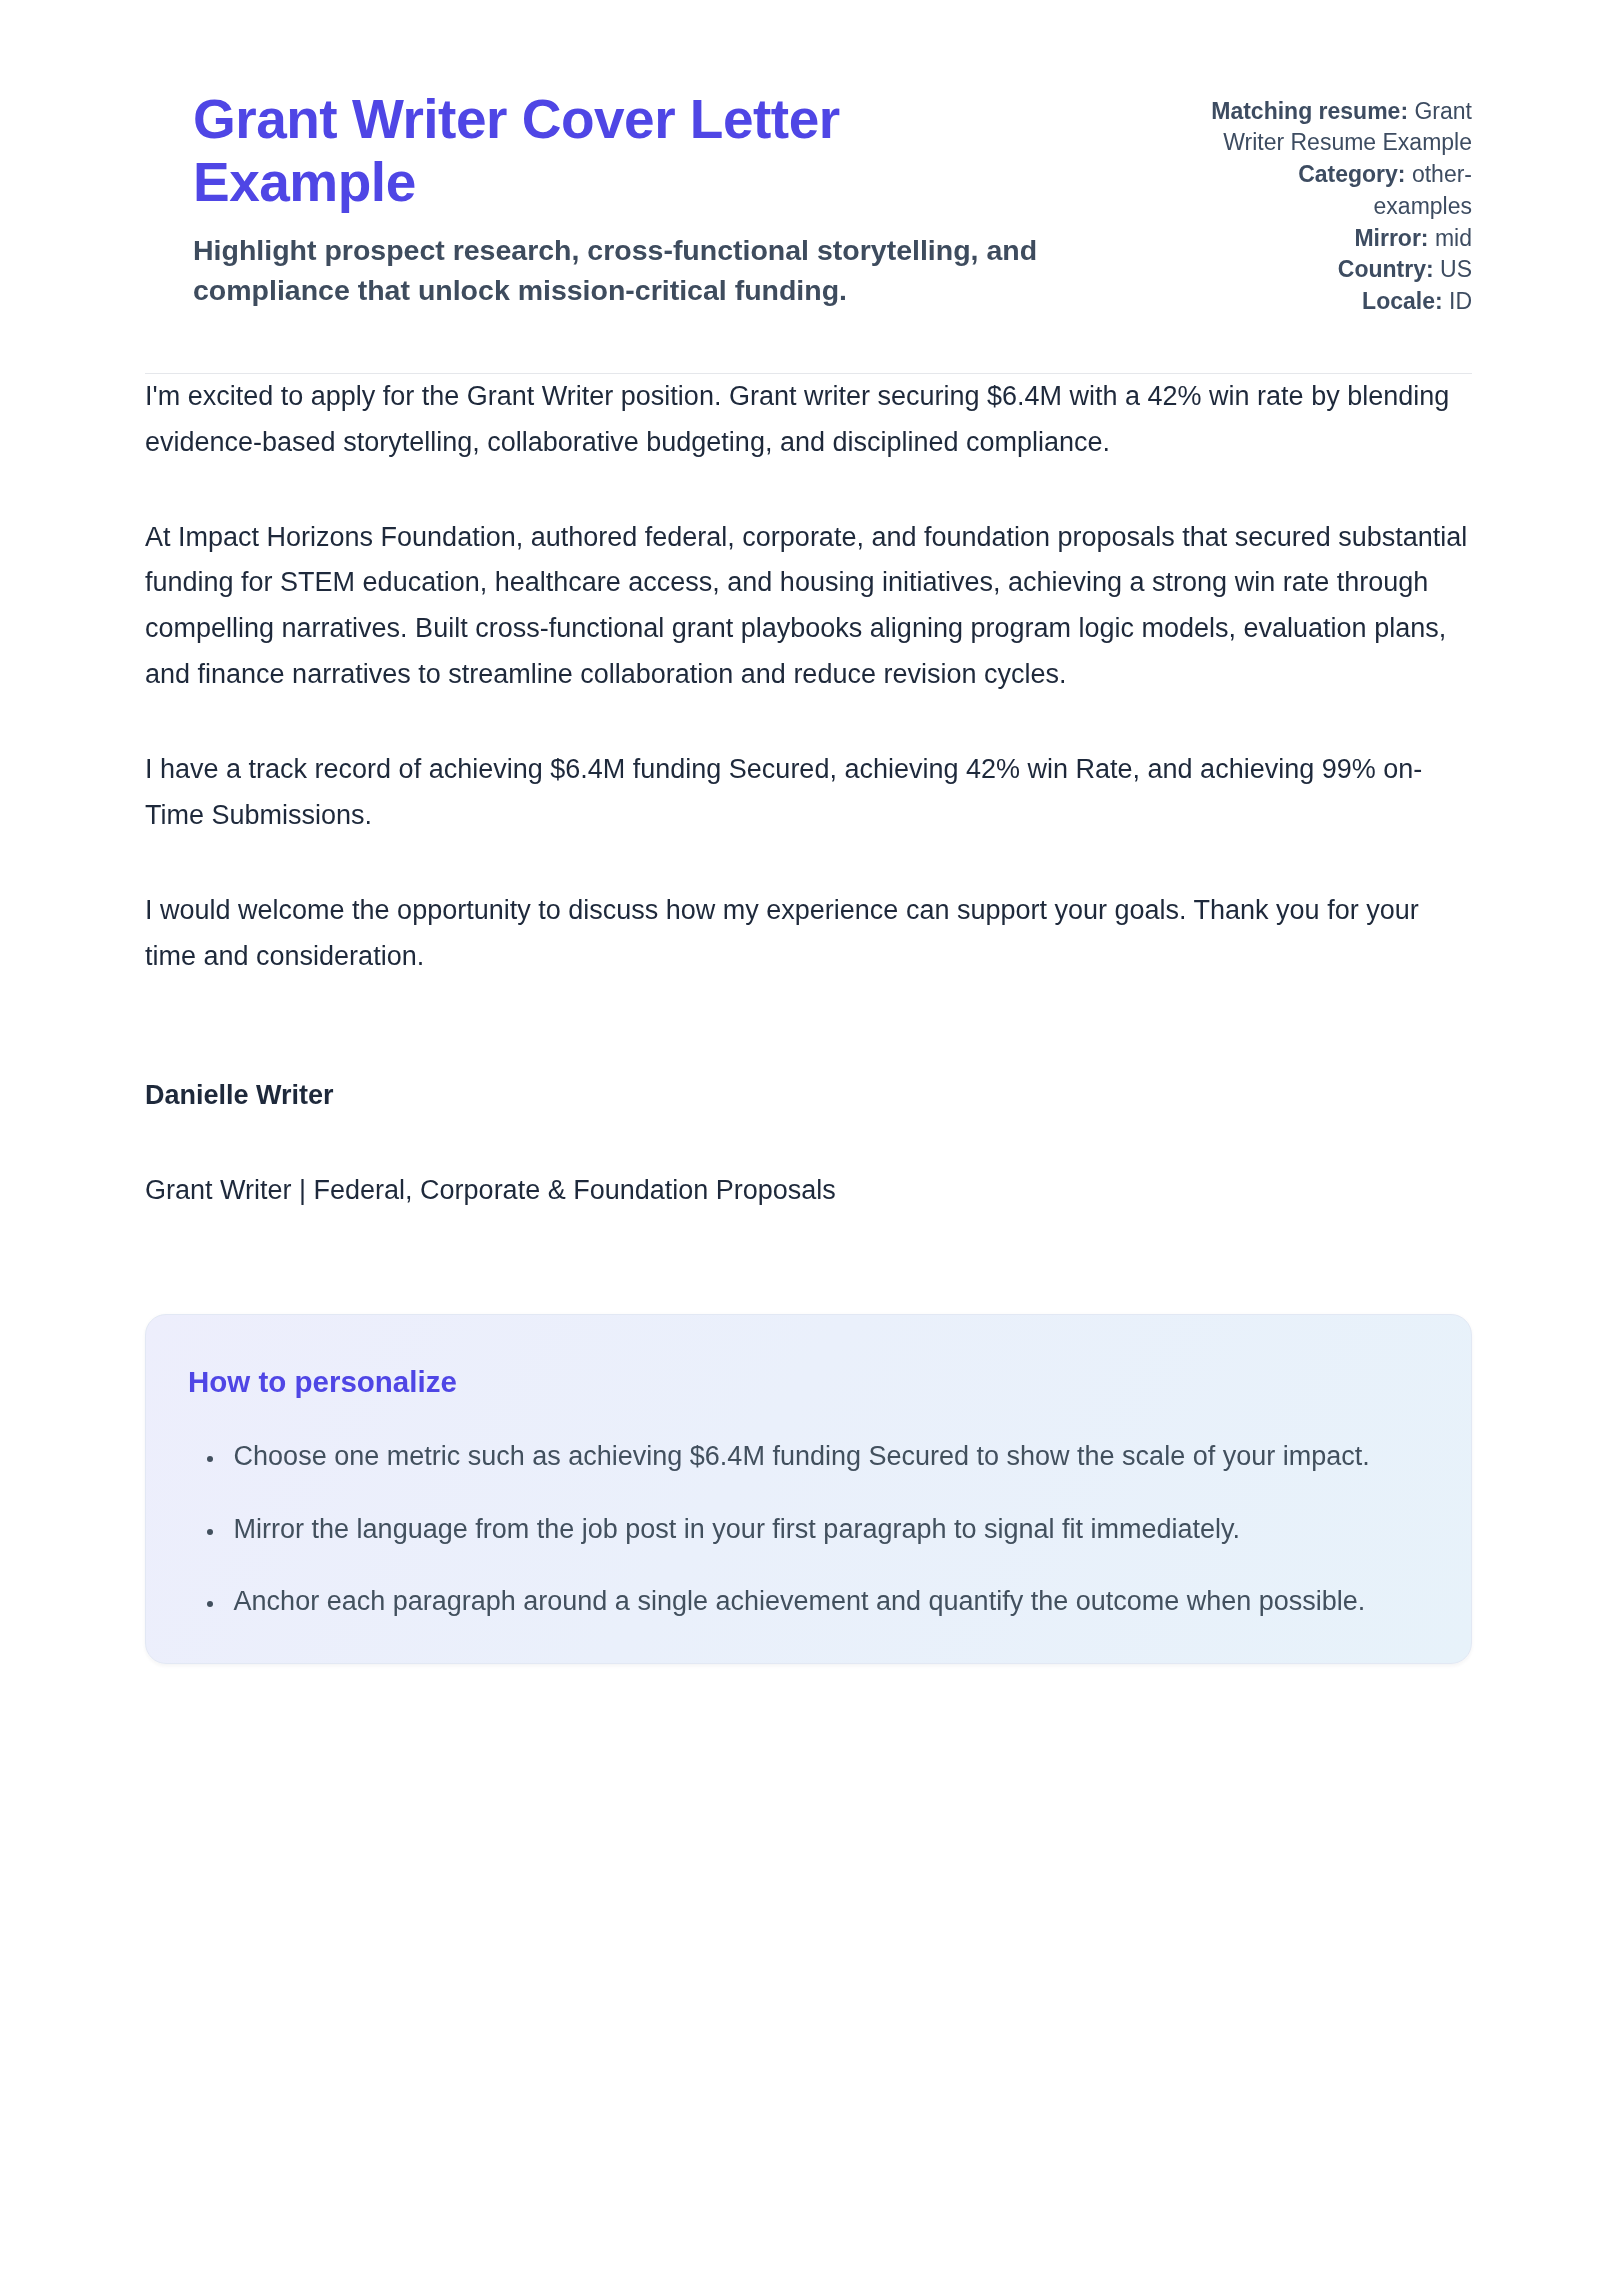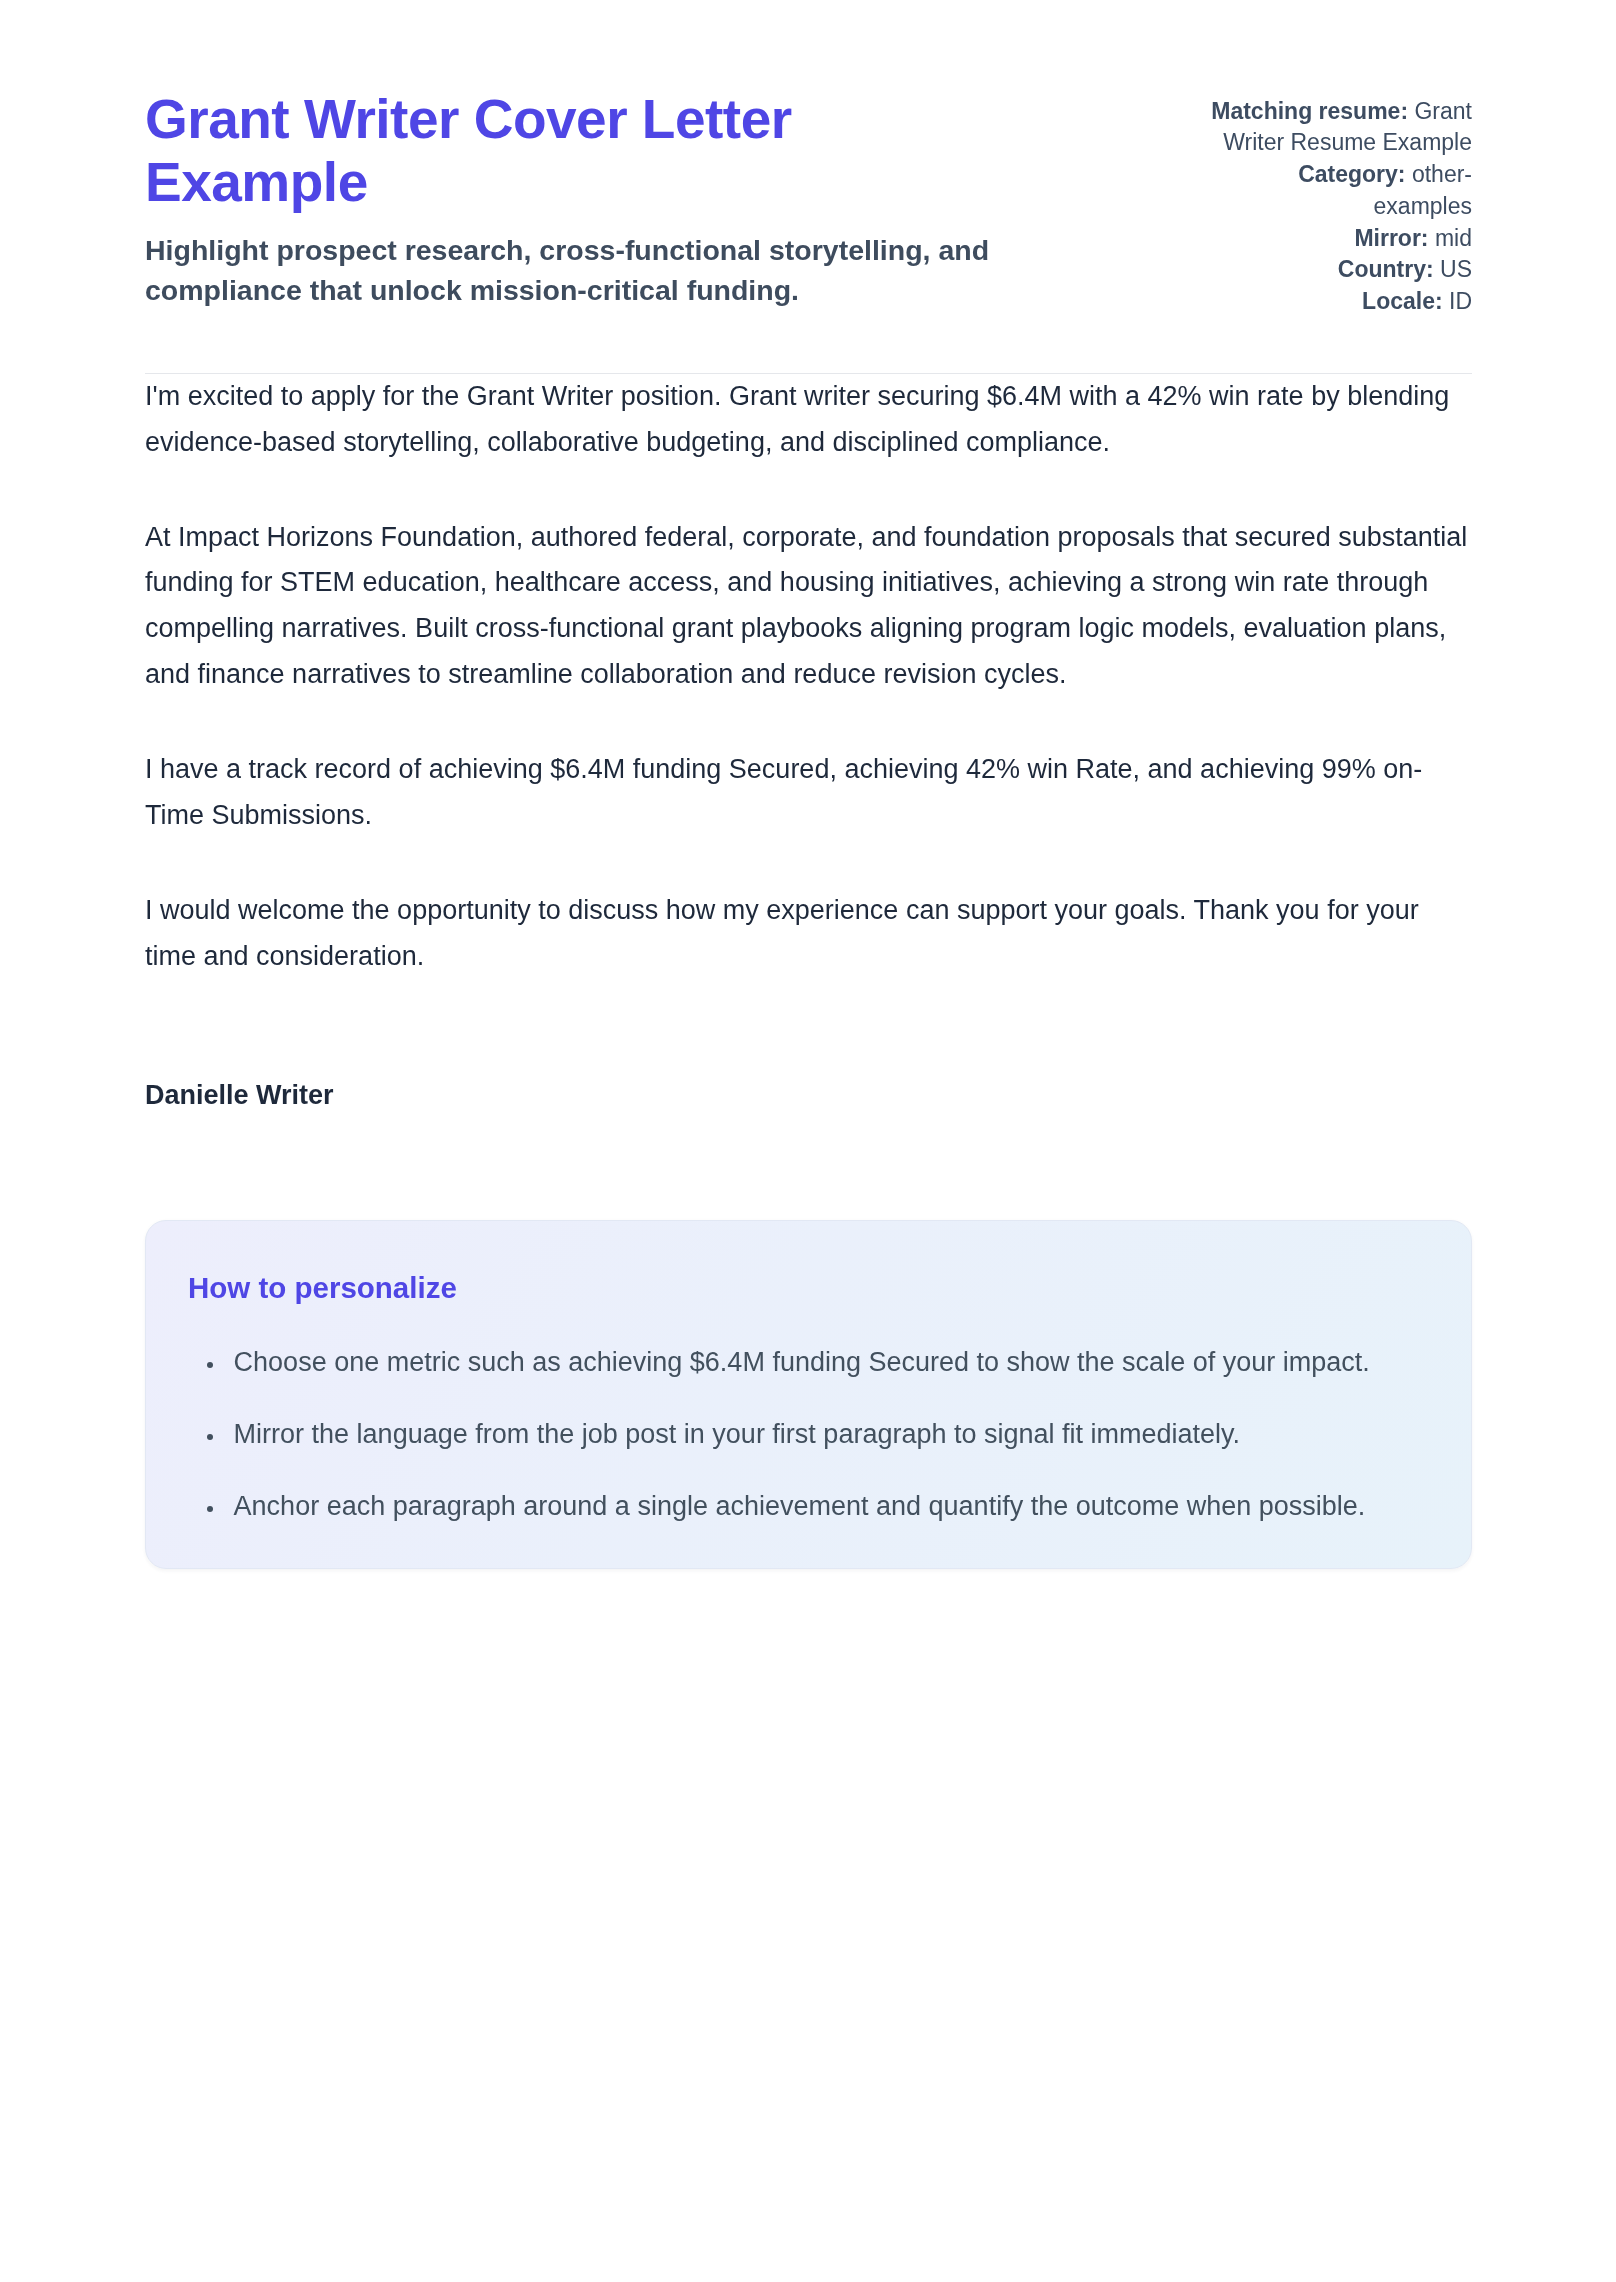--- a/index.html
+++ b/index.html
@@ -15,20 +15,21 @@
     width: 1617px;
     height: 2283px;
     padding: 88px 145px 0 145px;
   }
   
   .header {
     display: flex;
     justify-content: space-between;
     align-items: flex-start;
     gap: 38px;
+    margin-left: 48px;
   }
   .title-block { max-width: 980px; }
   .page-title {
     margin: 0 0 15px 0;
     font-size: 55px;
     line-height: 1.15;
     font-weight: bold;
     letter-spacing: -0.5px;
     color: #4f46e5;
     max-width: 856px;
@@ -152,20 +153,21 @@
 
   <div class="letter">
 
     <p>I'm excited to apply for the Grant Writer position. Grant writer securing $6.4M with a 42% win rate by blending evidence-based storytelling, collaborative budgeting, and disciplined compliance.</p>
     <p>At Impact Horizons Foundation, authored federal, corporate, and foundation proposals that secured substantial funding for STEM education, healthcare access, and housing initiatives, achieving a strong win rate through compelling narratives. Built cross-functional grant playbooks aligning program logic models, evaluation plans, and finance narratives to streamline collaboration and reduce revision cycles.</p>
     <p>I have a track record of achieving $6.4M funding Secured, achieving 42% win Rate, and achieving 99% on-Time Submissions.</p>
     <p>I would welcome the opportunity to discuss how my experience can support your goals. Thank you for your time and consideration.</p>
 
     <div class="signature">
       <p class="signature-name">Danielle Writer</p>
+      <p class="signature-title">Grant Writer | Federal, Corporate &amp; Foundation Proposals</p>
     </div>
   </div>
 
   <div class="tips-box">
     <h2 class="tips-heading">How to personalize</h2>
     <ul class="tips-list">
       <li>Choose one metric such as achieving $6.4M funding Secured to show the scale of your impact.</li>
       <li>Mirror the language from the job post in your first paragraph to signal fit immediately.</li>
       <li>Anchor each paragraph around a single achievement and quantify the outcome when possible.</li>
     </ul>

